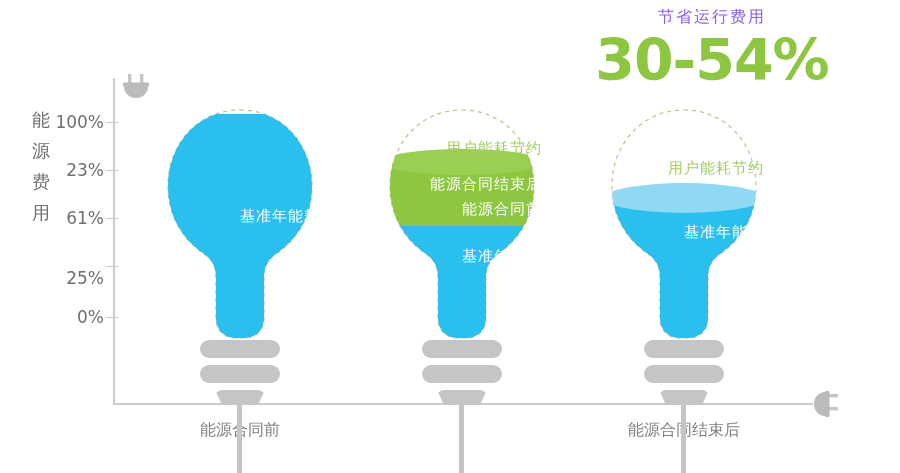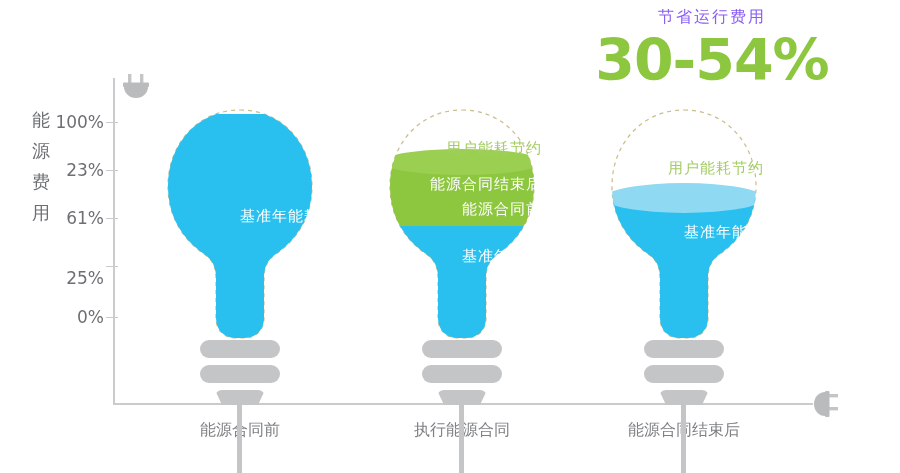--- a/index.html
+++ b/index.html
@@ -124,21 +124,20 @@
       <rect x="19" y="3" width="4.5" height="26" rx="1" fill="#b9bbbd"></rect>
       <path d="M19 4 L19 28 A11 12 0 0 1 19 4 Z" fill="#b9bbbd"></path>
     </svg>
   </div>
 
   <div class="xtick" style="left:240px"></div>
   <div class="xtick" style="left:462px"></div>
   <div class="xtick" style="left:684px"></div>
 
   <div class="xlabel" style="left:150px">能源合同前</div>
-  <div class="xlabel" style="left:372px">执行能源合同</div>
   <div class="xlabel" style="left:594px">能源合同结束后</div>
 
   <div class="bulb" style="left:160px;top:108px">
     <div class="bulb-glass">
       <svg width="160" height="232" viewBox="0 0 160 232">
         <defs>
           <clipPath id="clip1">
             <path d="M80 2 C122 2 152 36 152 78 C152 110 136 132 116 146
                      C107 152 104 160 104 170 L104 210
                      C104 222 96 230 84 230 L76 230

